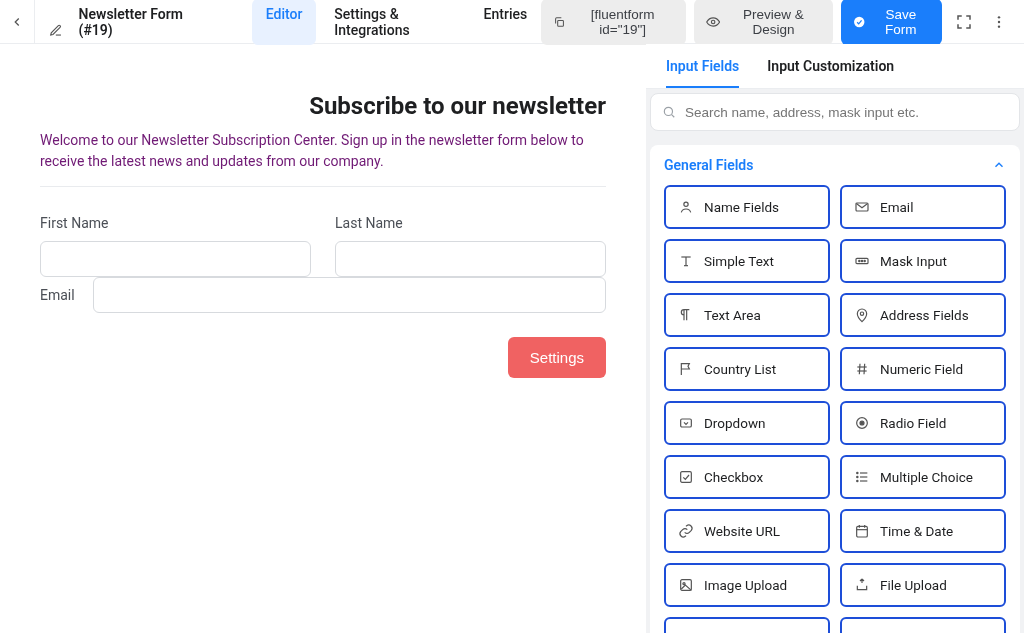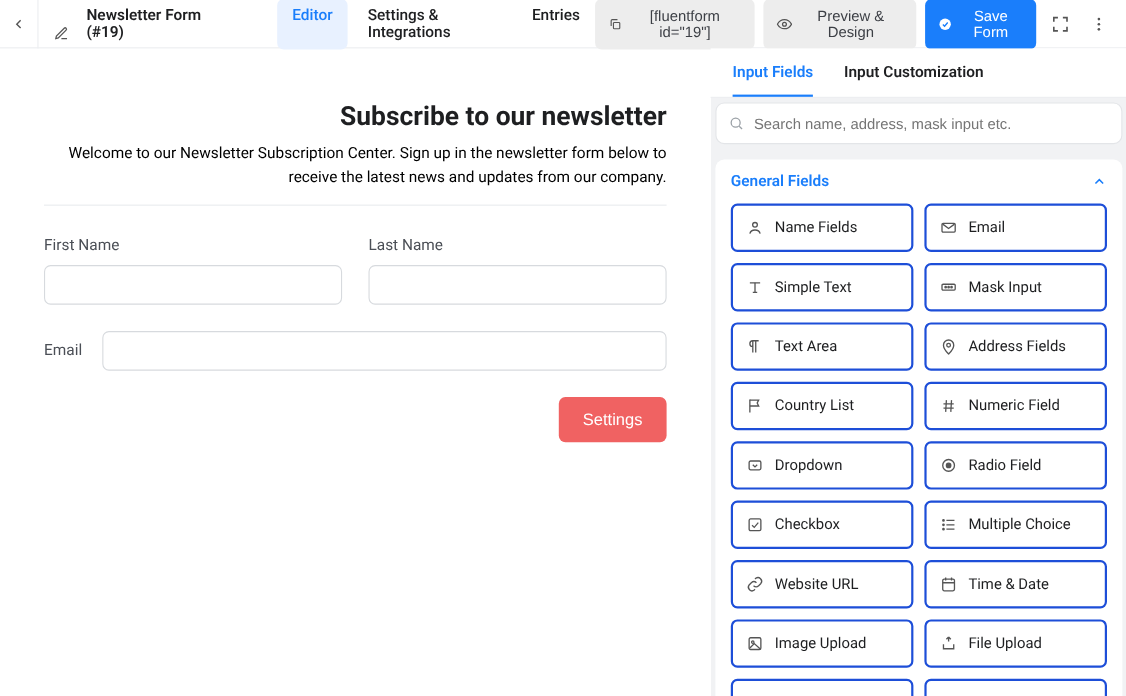--- a/index.html
+++ b/index.html
@@ -16,23 +16,23 @@
   .btn { display:flex; align-items:center; gap:6px; padding:8px 12px; border-radius:6px; font-weight:500; cursor:pointer; border:none; font-size:13.5px; }
   .btn-grey { background:#ededed; color:#3c3f45; }
   .btn-blue { background:#1a7efb; color:#fff; }
   .icon-btn { width:30px; height:30px; display:flex; align-items:center; justify-content:center; cursor:pointer; }
   
   
   .main { display:flex; height:calc(633px - 44px); }
   .canvas { flex:1; padding:48px 40px 0 40px; overflow:auto; }
   .form-area { max-width:600px; margin:0 auto; }
   .form-title { font-size:24px; font-weight:700; text-align:right; margin-bottom:10px; }
-  .form-desc { text-align:right; color:#000000; margin-bottom:14px; line-height:1.5; }
+  .form-desc { text-align:left; color:#701a75; margin-bottom:14px; line-height:1.5; }
   .divider { border:none; border-top:1px solid #e9ebee; margin-bottom:28px; }
-  .row { display:flex; gap:24px; margin-bottom:24px; }
+  .row { display:flex; gap:24px; }
   .col { flex:1; }
   .field-label { display:block; font-size:14px; color:#4b4f56; margin-bottom:10px; }
   .text-input { width:100%; height:36px; border:1px solid #d7dade; border-radius:6px; padding:0 10px; background:#fff; }
   .email-row { display:flex; align-items:center; gap:18px; }
   .email-row .text-input{ flex:1; }
   .hint { font-size:12.5px; font-style:italic; color:#7a7d84; margin-top:8px; }
   .submit-row { display:flex; justify-content:flex-end; margin-top:24px; }
   .submit-btn { background:#f06262; color:#fff; border:none; padding:12px 22px; font-size:15px; font-weight:500; border-radius:6px; cursor:pointer; }
   
   

